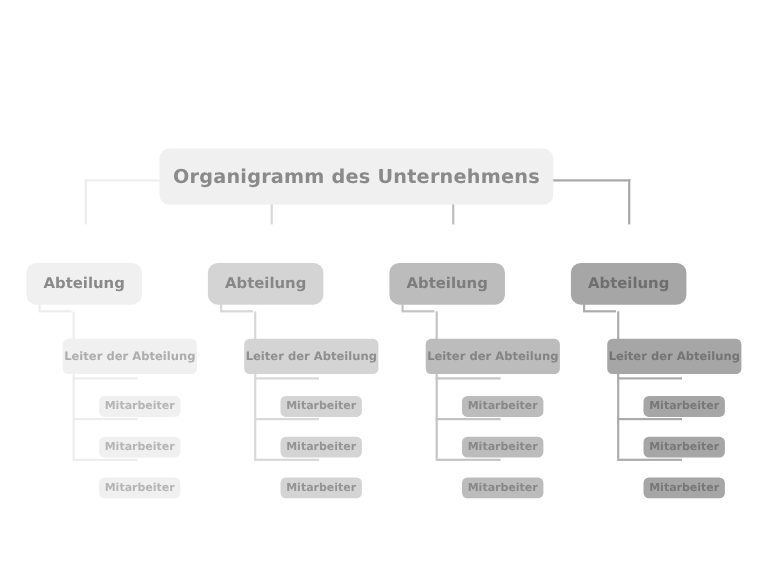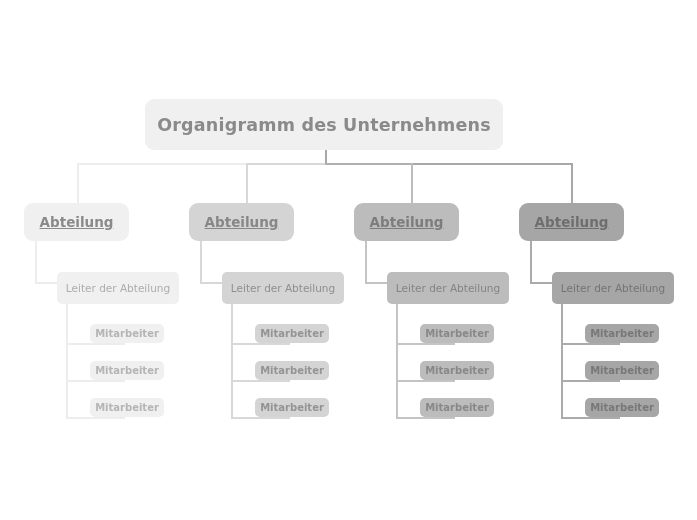--- a/index.html
+++ b/index.html
@@ -40,20 +40,21 @@
 
   
   .node {
     position: absolute;
     box-sizing: border-box;
     display: flex;
     align-items: center;
     justify-content: center;
     text-align: center;
     white-space: nowrap;
+    margin-top: 36px;
   }
 
   
   .node-root {
     border-radius: 9px;
     background: #f0f0f0;
     color: #8a8a8a;
     font-size: 17.5px;
     font-weight: bold;
     letter-spacing: 0.2px;
@@ -63,28 +64,27 @@
     height: 51px;
   }
 
   
   .node-dept {
     border-radius: 9px;
     font-size: 13.5px;
     font-weight: bold;
     height: 38px;
     top: 203px;
-    text-decoration: underline;
   }
 
   
   .node-leader {
     border-radius: 5px;
     font-size: 10.5px;
-    font-weight: normal;
+    font-weight: bold;
     height: 21px;
     top: 272px;
     padding: 16px 9px;
   }
 
   
   .node-emp {
     border-radius: 5px;
     font-size: 10px;
     font-weight: bold;

